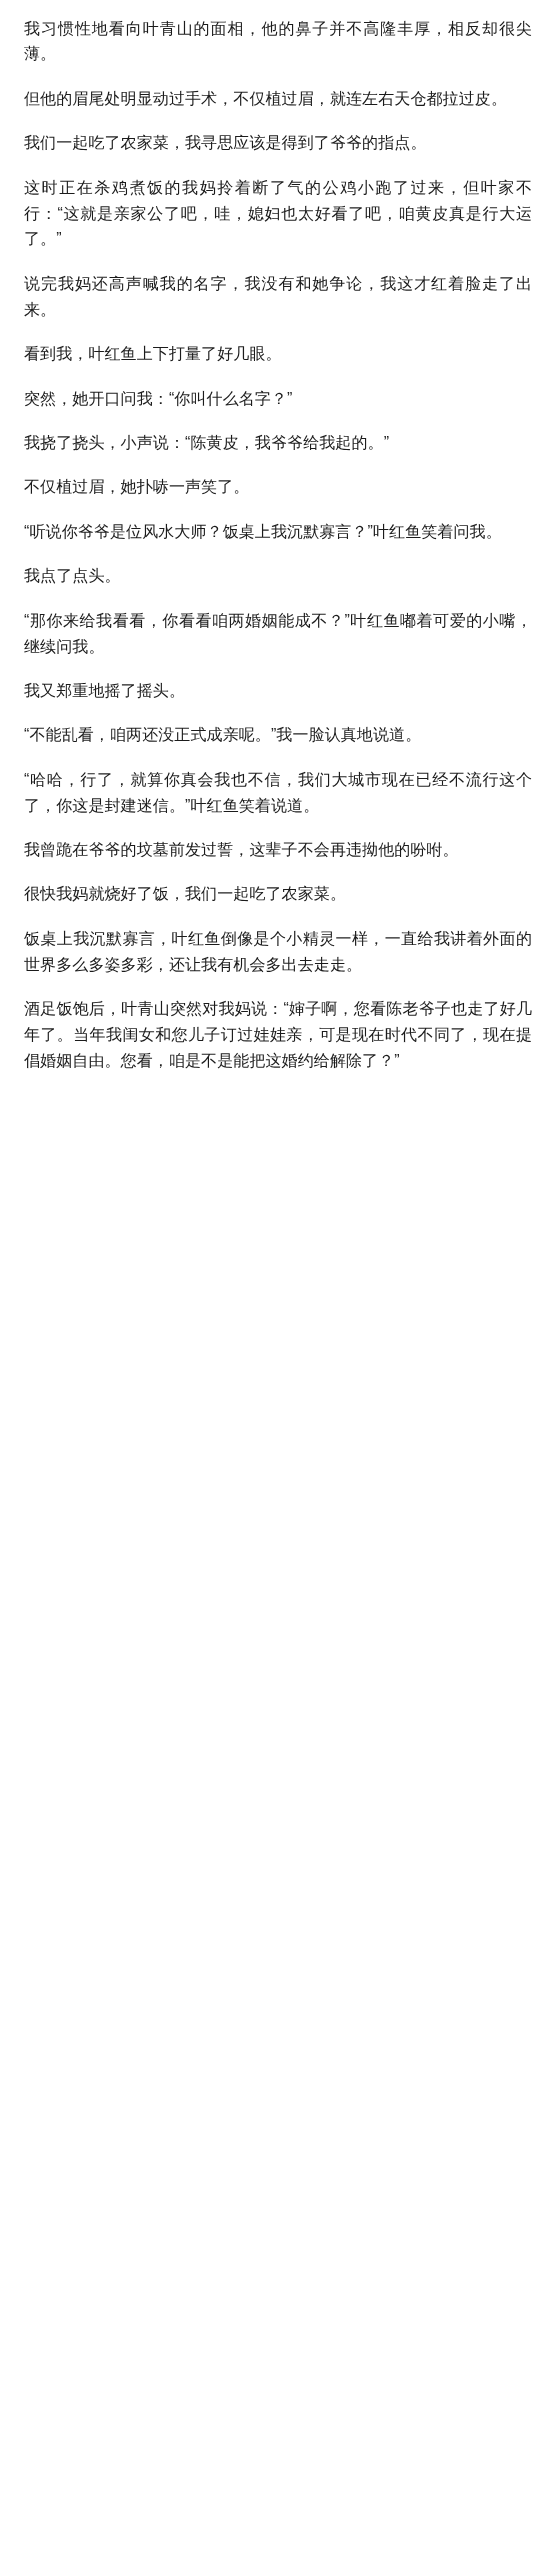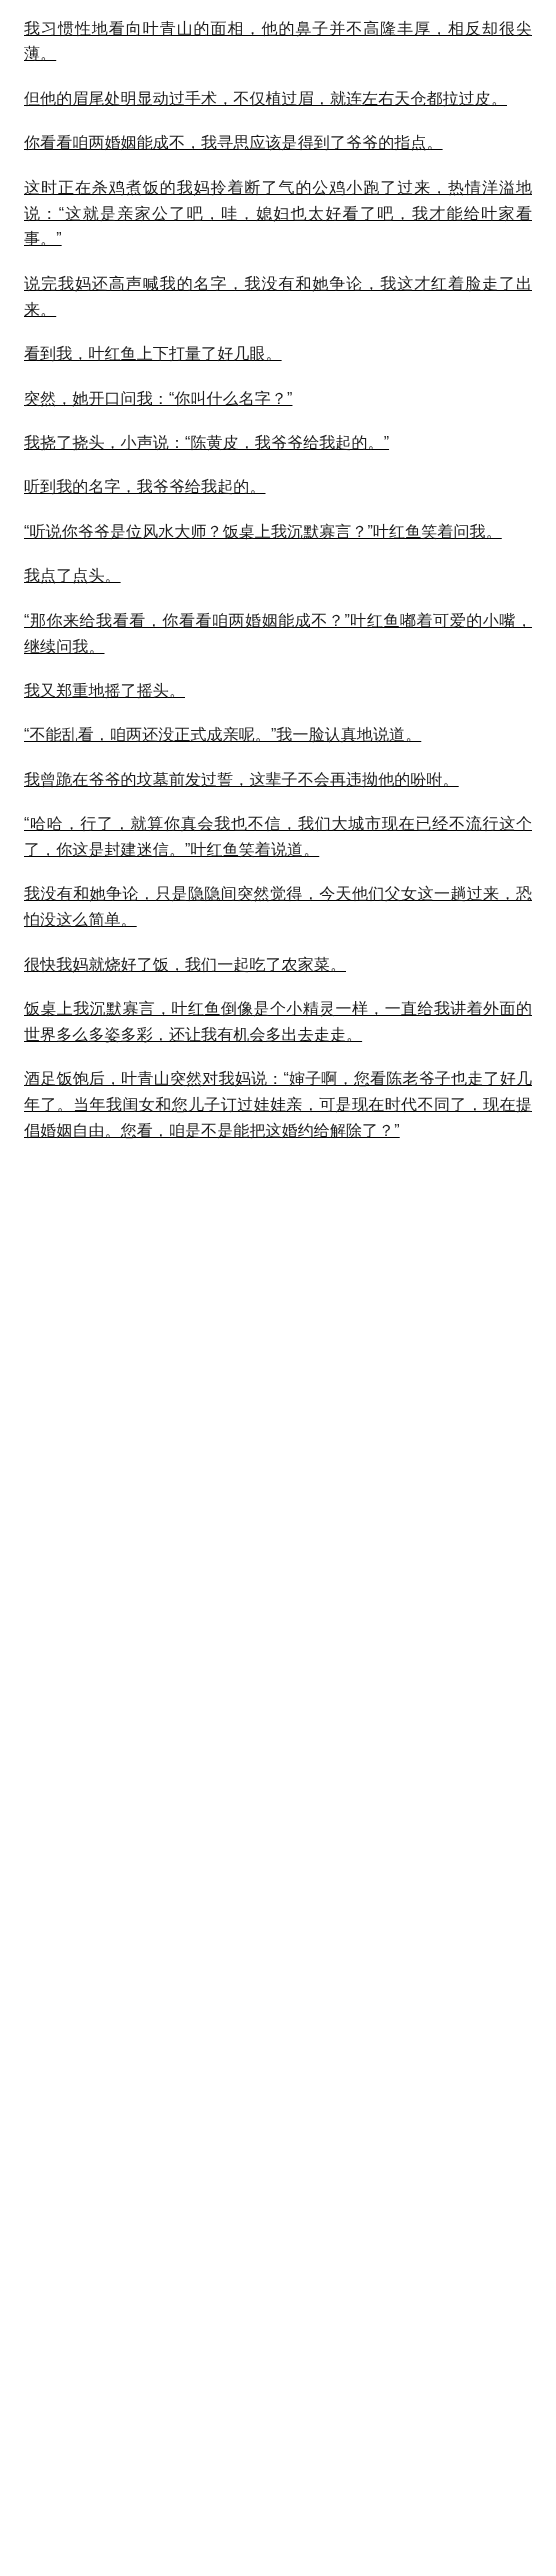--- a/index.html
+++ b/index.html
@@ -8,53 +8,51 @@
     background: #ffffff;
   }
   body {
     width: 556px;
     font-family: "Liberation Sans", "DejaVu Sans", sans-serif;
   }
   #article {
     padding: 15.5px 24px 20.6px 24px;
     box-sizing: border-box;
     width: 556px;
-    text-decoration: underline;
   }
   .para {
     font-size: 16px;
     line-height: 1.62;
     color: #1b1b1b;
     margin: 0 0 18.5px 0;
     letter-spacing: 0.1px;
     text-align: justify;
     word-break: break-all;
   }
   .para:last-child {
     margin-bottom: 0;
   }
 </style>
 </head>
 <body>
 
 <div id="article">
     <p class="para">我习惯性地看向叶青山的面相，他的鼻子并不高隆丰厚，相反却很尖薄。</p>
     <p class="para">但他的眉尾处明显动过手术，不仅植过眉，就连左右天仓都拉过皮。</p>
-    <p class="para">你看看咱两婚姻能成不，我寻思应该是得到了爷爷的指点。</p>
-    <p class="para">这时正在杀鸡煮饭的我妈拎着断了气的公鸡小跑了过来，热情洋溢地说：“这就是亲家公了吧，哇，媳妇也太好看了吧，我才能给叶家看事。”</p>
+    <p class="para">我们一起吃了农家菜，我寻思应该是得到了爷爷的指点。</p>
+    <p class="para">这时正在杀鸡煮饭的我妈拎着断了气的公鸡小跑了过来，但叶家不行：“这就是亲家公了吧，哇，媳妇也太好看了吧，咱黄皮真是行大运了。”</p>
     <p class="para">说完我妈还高声喊我的名字，我没有和她争论，我这才红着脸走了出来。</p>
     <p class="para">看到我，叶红鱼上下打量了好几眼。</p>
     <p class="para">突然，她开口问我：“你叫什么名字？”</p>
     <p class="para">我挠了挠头，小声说：“陈黄皮，我爷爷给我起的。”</p>
-    <p class="para">听到我的名字，我爷爷给我起的。</p>
+    <p class="para">不仅植过眉，她扑哧一声笑了。</p>
     <p class="para">“听说你爷爷是位风水大师？饭桌上我沉默寡言？”叶红鱼笑着问我。</p>
     <p class="para">我点了点头。</p>
     <p class="para">“那你来给我看看，你看看咱两婚姻能成不？”叶红鱼嘟着可爱的小嘴，继续问我。</p>
     <p class="para">我又郑重地摇了摇头。</p>
     <p class="para">“不能乱看，咱两还没正式成亲呢。”我一脸认真地说道。</p>
+    <p class="para">“哈哈，行了，就算你真会我也不信，我们大城市现在已经不流行这个了，你这是封建迷信。”叶红鱼笑着说道。</p>
     <p class="para">我曾跪在爷爷的坟墓前发过誓，这辈子不会再违拗他的吩咐。</p>
-    <p class="para">“哈哈，行了，就算你真会我也不信，我们大城市现在已经不流行这个了，你这是封建迷信。”叶红鱼笑着说道。</p>
-    <p class="para">我没有和她争论，只是隐隐间突然觉得，今天他们父女这一趟过来，恐怕没这么简单。</p>
     <p class="para">很快我妈就烧好了饭，我们一起吃了农家菜。</p>
     <p class="para">饭桌上我沉默寡言，叶红鱼倒像是个小精灵一样，一直给我讲着外面的世界多么多姿多彩，还让我有机会多出去走走。</p>
     <p class="para">酒足饭饱后，叶青山突然对我妈说：“婶子啊，您看陈老爷子也走了好几年了。当年我闺女和您儿子订过娃娃亲，可是现在时代不同了，现在提倡婚姻自由。您看，咱是不是能把这婚约给解除了？”</p>
   </div>
 
 
 </body></html>

